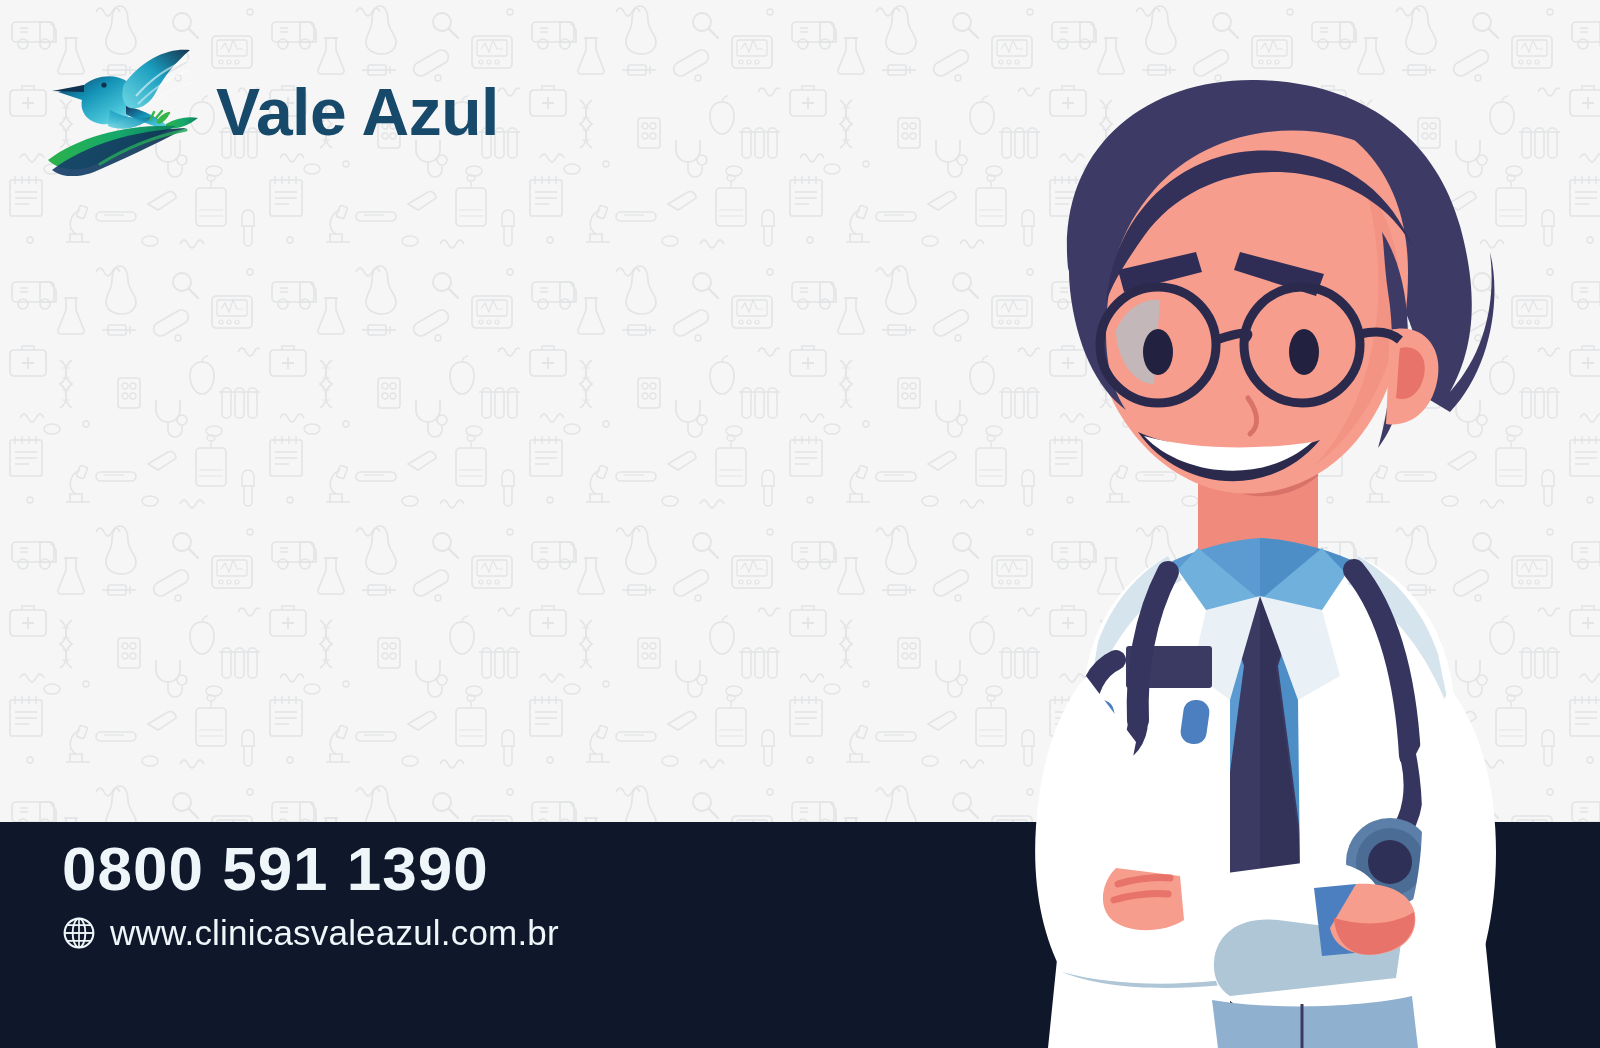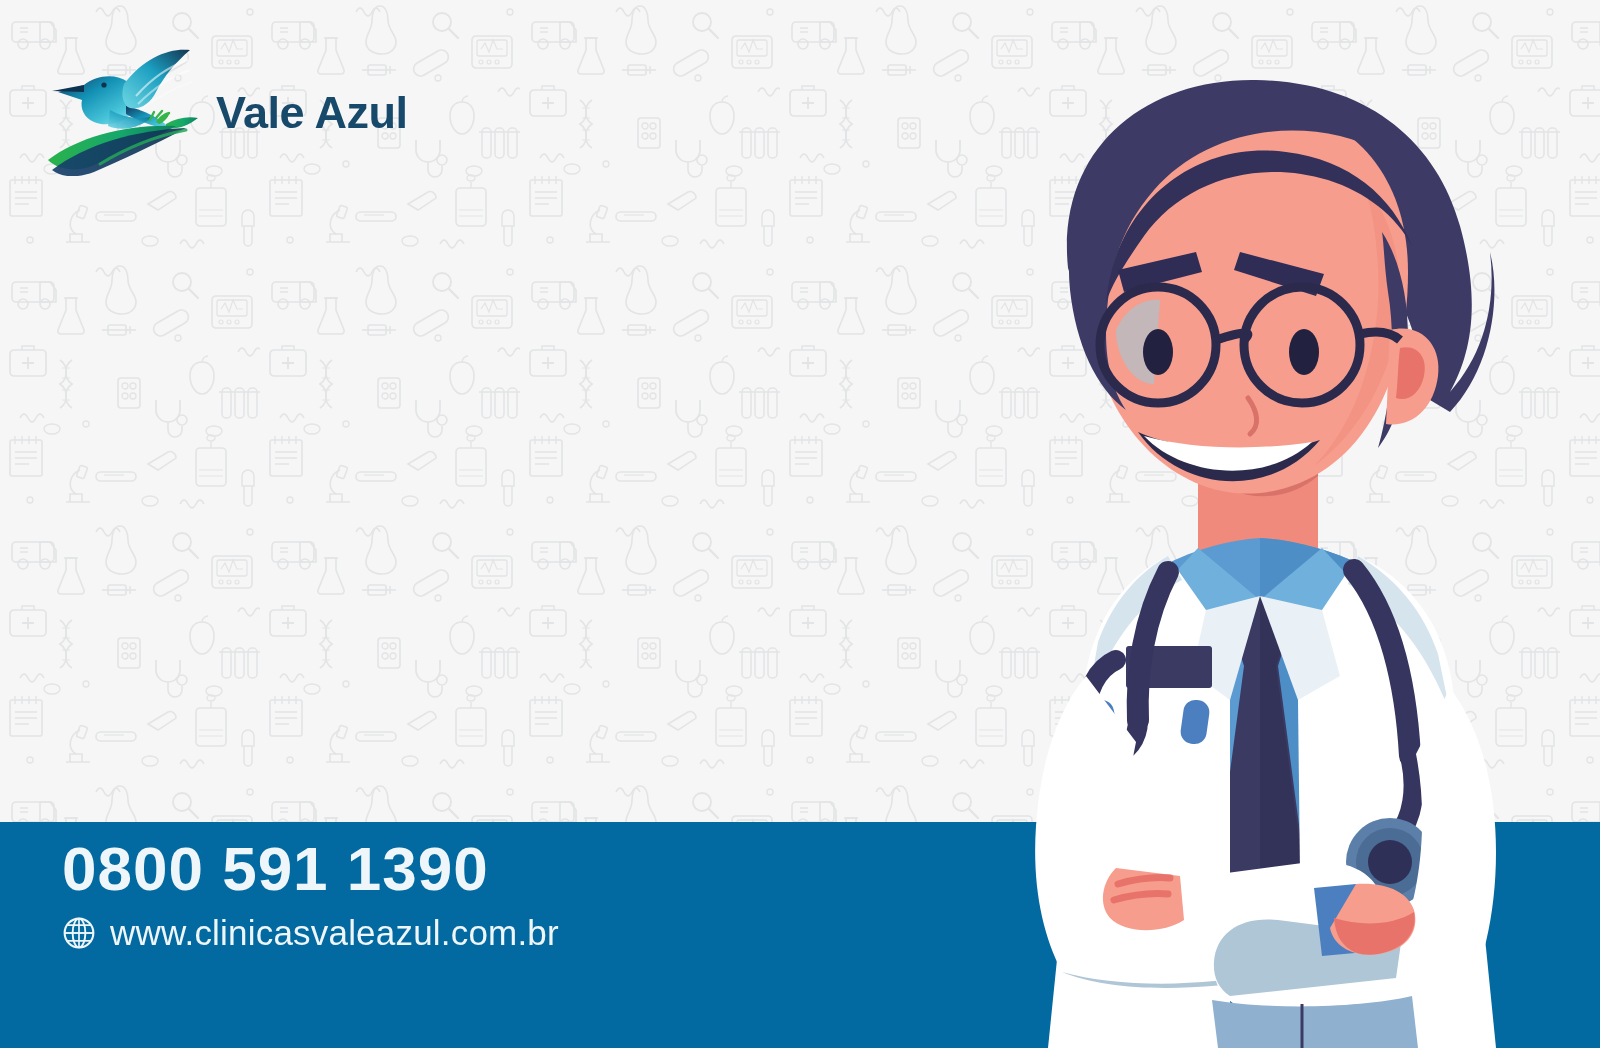--- a/index.html
+++ b/index.html
@@ -18,21 +18,21 @@
     background-color:#f6f6f6;
     background-repeat:repeat;
     background-size:260px 260px;
     opacity:1;
   }
   #pattern-svg{position:absolute;inset:0;width:100%;height:100%;}
 
   
   #footer{
     position:absolute;left:0;right:0;top:822px;height:226px;
-    background:#0369a1;
+    background:#0f172a;
     z-index:4;
   }
   #footer-inner{
     position:absolute;left:62px;top:14px;
   }
   #phone{
     font-size:62px;font-weight:700;letter-spacing:1px;
     color:#eef6f9;line-height:1.05;white-space:nowrap;
   }
   #site-row{
@@ -44,21 +44,21 @@
     letter-spacing:.2px;
   }
 
   
   #logo{
     position:absolute;left:40px;top:48px;
     display:flex;align-items:center;gap:10px;z-index:3;
   }
   #logo-mark{width:180px;height:128px;display:block;flex:0 0 auto;}
   #logo-text{
-    font-size:45px;font-weight:600;color:#17496b;
+    font-size:66px;font-weight:600;color:#17496b;
     letter-spacing:-.5px;line-height:1;white-space:nowrap;
     margin-left:-14px;
   }
 
   
   #headline{
     position:absolute;left:40px;top:338px;z-index:3;
   }
   .h-line{
     font-size:92px;font-weight:700;color:#21627b;

